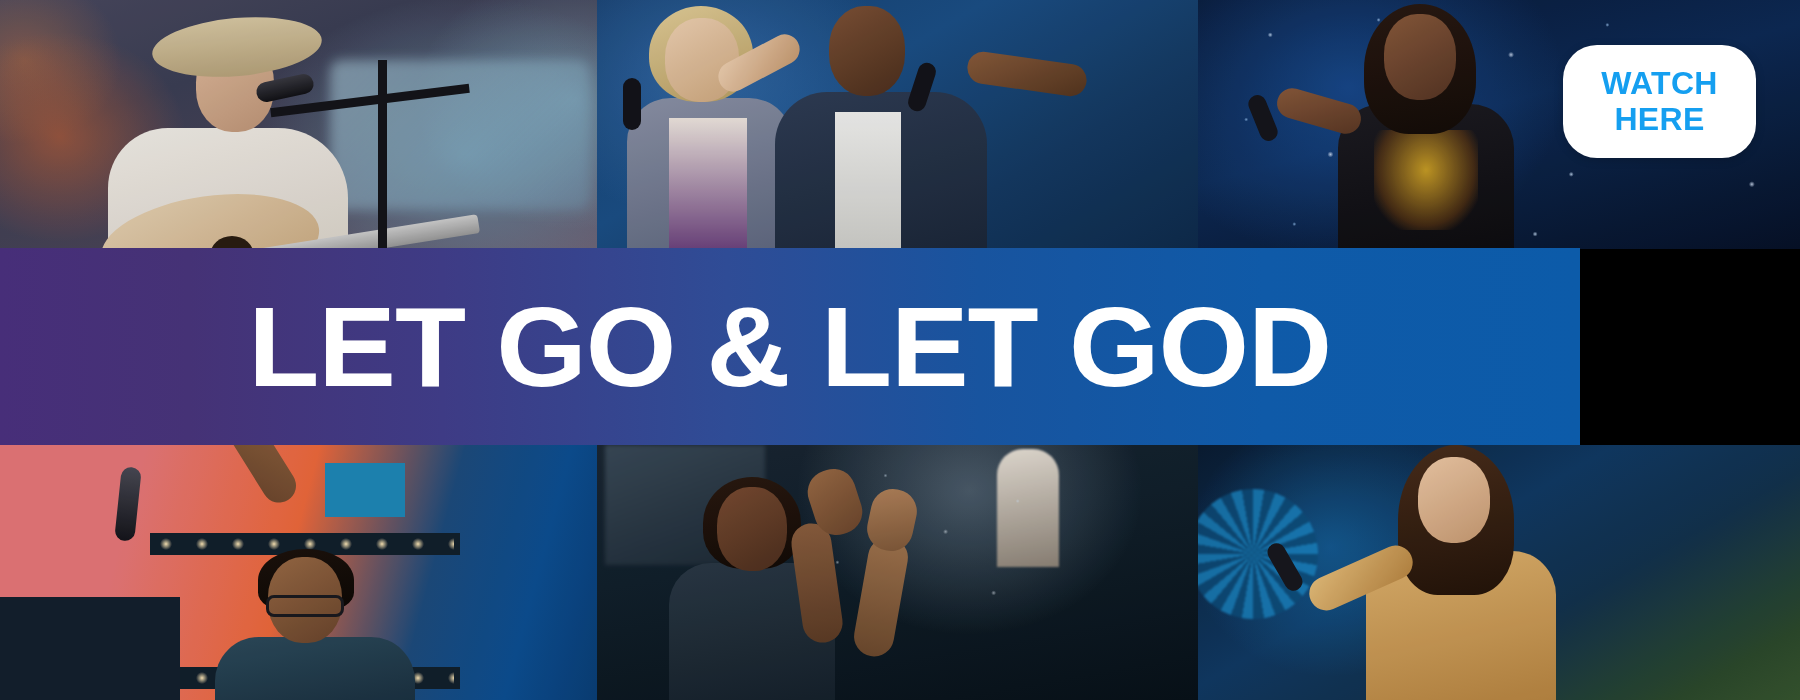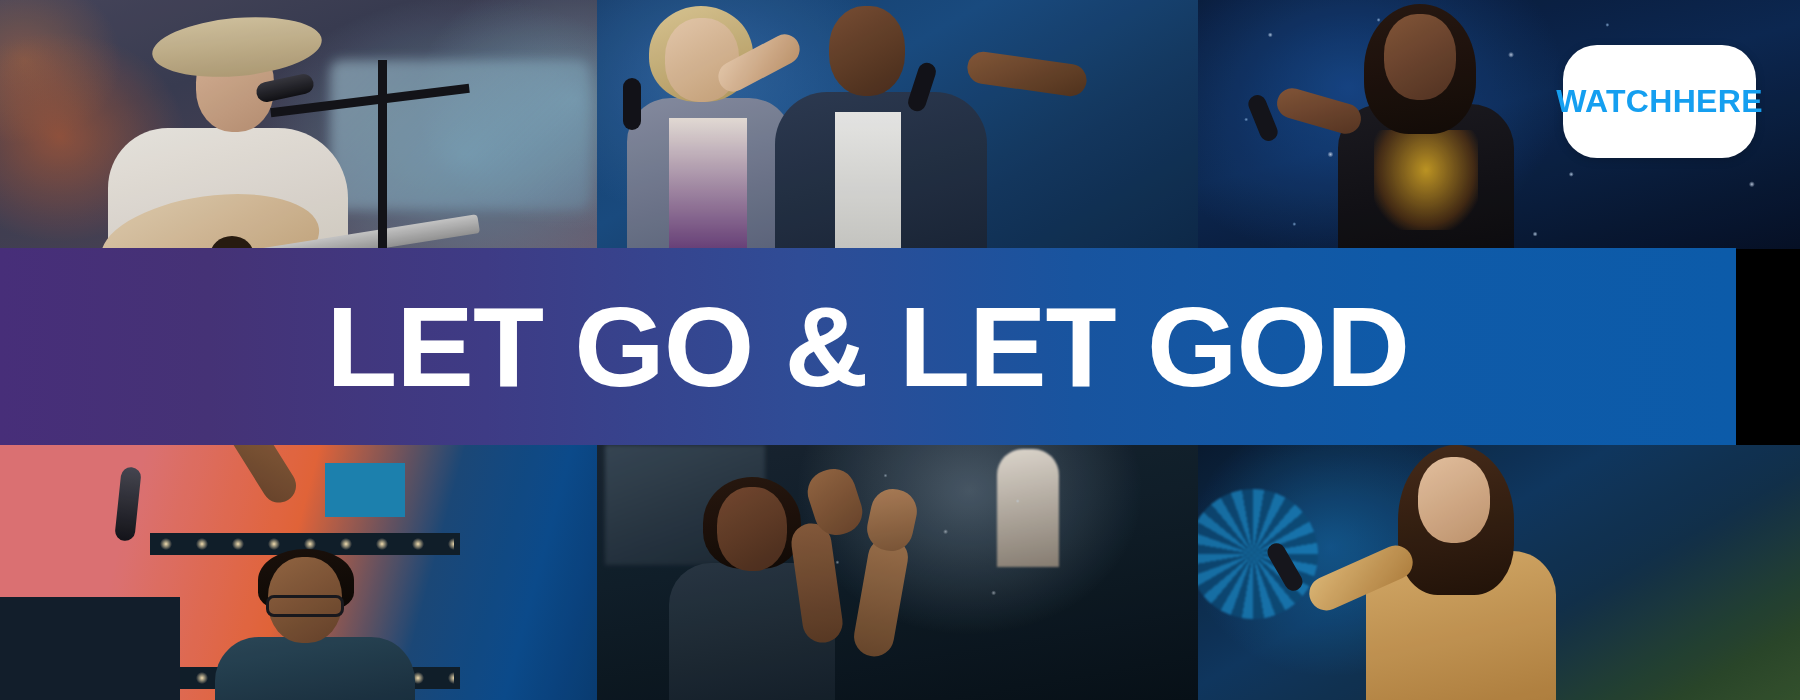--- a/index.html
+++ b/index.html
@@ -176,21 +176,21 @@
       background:linear-gradient(168deg,#e0b36e,#b98642);}
   .p6 .arm{position:absolute;left:108px;top:116px;width:110px;height:34px;border-radius:17px;
       background:linear-gradient(150deg,#e8c07c,#b98642);transform:rotate(-24deg);}
   .p6 .mic{position:absolute;left:78px;top:96px;width:18px;height:52px;border-radius:9px;background:#18181e;
       transform:rotate(-30deg);}
 
   .panel .veil{position:absolute;inset:0;background:rgba(0,0,0,.06);}
 
   
   .title-band{
-    position:absolute;left:0;top:248px;width:1736px;height:197px;
+    position:absolute;left:0;top:248px;width:1580px;height:197px;
     background:linear-gradient(90deg,
       #472E79 0%, #453276 12%, #3E3B85 28%,
       #2F4C96 46%, #18549F 62%, #0F5AA8 80%, #0C5BA9 100%);
     display:flex;align-items:center;justify-content:center;
   }
   .title-text{
     color:#ffffff;
     font-family:"Liberation Sans",sans-serif;
     font-weight:700;
     font-size:113px;
@@ -199,21 +199,21 @@
     white-space:nowrap;
     transform:scaleX(1.03);
     text-transform:uppercase;
     margin-top:2px;
   }
 
   
   .watch-btn{
     position:absolute;left:1563px;top:45px;width:193px;height:113px;
     background:#ffffff;border-radius:34px;
-    display:flex;flex-direction:row;align-items:center;justify-content:center;
+    display:flex;flex-direction:column;align-items:center;justify-content:center;
     cursor:pointer;border:none;padding:12px;
     box-shadow:0 2px 10px rgba(0,0,0,.18);
   }
   .watch-btn span{
     color:#159FF0;
     font-family:"Liberation Sans",sans-serif;
     font-weight:700;font-size:32px;line-height:1.12;letter-spacing:.3px;
     text-transform:uppercase;
   }
 

